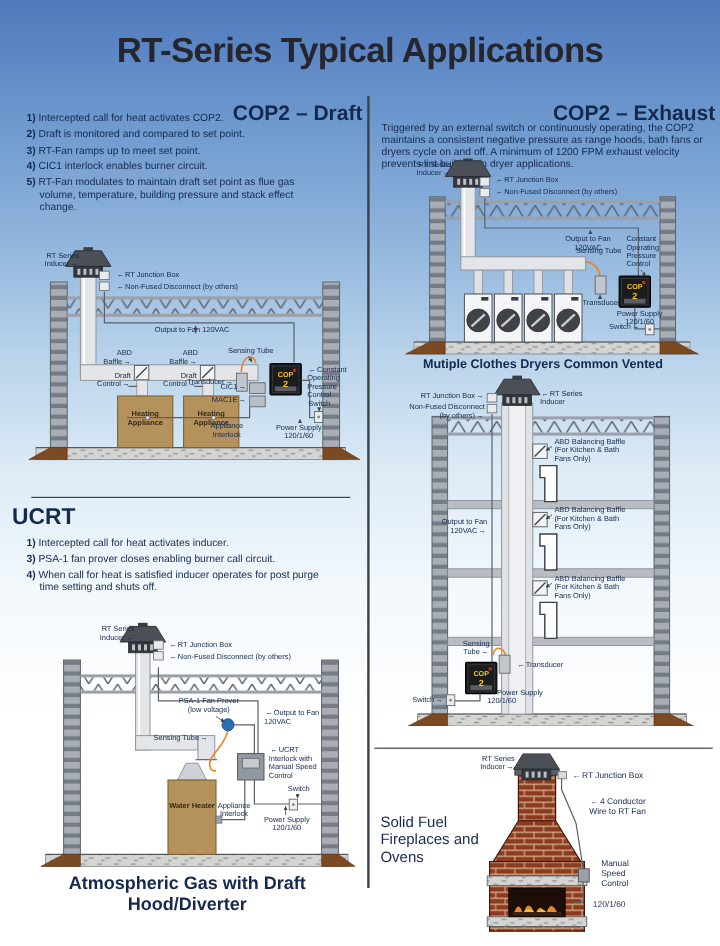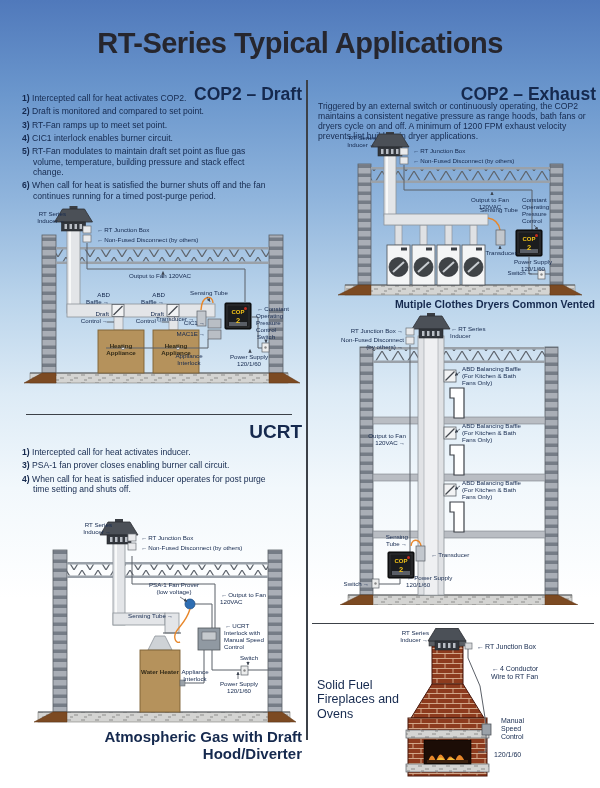--- a/index.html
+++ b/index.html
@@ -2,28 +2,28 @@
 <html><head>
 <meta charset="utf-8">
 <style>
   *{margin:0;padding:0;box-sizing:border-box}
   html,body{width:600px;height:788px}
   body{font-family:"Liberation Sans",sans-serif}
   .page{position:relative;width:600px;height:788px;overflow:hidden;
     background:linear-gradient(180deg,#5079bb 0%,#6b97cd 12%,#8fb4dc 25%,#bad4eb 38%,#ddebf6 50%,#f2f8fc 62%,#ffffff 76%,#ffffff 100%);}
   .title{position:absolute;top:27px;left:0;width:100%;text-align:center;font-size:29px;font-weight:bold;color:#26262e;letter-spacing:-0.5px}
   .colhead{position:absolute;font-size:17.5px;font-weight:bold;color:#15294e;text-align:right}
-  .ucrthead{position:absolute;font-size:19px;font-weight:bold;color:#15294e;text-align:right}
+  .ucrthead{position:absolute;font-size:19px;font-weight:bold;color:#15294e;text-align:left}
   .steps{position:absolute;color:#15294e;font-size:8.6px;line-height:1.2}
   .step{margin-bottom:3px;padding-left:11px;text-indent:-11px}
   .step b{font-weight:bold}
   .para{position:absolute;color:#15294e;font-size:8.6px;line-height:1.18}
   .diagram{position:absolute}
   .diagram svg{position:absolute;left:0;top:0}
-  .cap{position:absolute;left:0;width:100%;text-align:right;font-weight:bold;color:#15294e}
+  .cap{position:absolute;left:0;width:100%;text-align:center;font-weight:bold;color:#15294e}
   .lbl{position:absolute;font-size:6.2px;line-height:1.15;color:#15294e}
   .rt{text-align:right}.ctr{text-align:center}.nw{white-space:nowrap}
   .dark{color:#332b18;font-weight:bold}
   .ar{margin:0 1px}
   .fphead{position:absolute;font-size:12.5px;font-weight:normal;color:#15294e;line-height:1.15}
   .f7{font-size:7px}
   .vline{position:absolute;width:1.5px;background:#3c4148}
   .hline{position:absolute;height:1.3px;background:#3c4148}
   .copt{font:bold 6px "Liberation Sans",sans-serif;fill:#f5c518;text-anchor:middle}
   .copn{font:bold 7.5px "Liberation Sans",sans-serif;fill:#f5c518;text-anchor:middle}
@@ -99,21 +99,20 @@
   <div class="title">RT-Series Typical Applications</div>
   <div class="vline" style="left:306px;top:80px;height:660px"></div>
 
   <div class="colhead" style="left:10px;top:84px;width:292px">COP2 – Draft</div>
   <div class="steps" style="left:22px;top:93px;width:252px">
     <div class="step"><b>1)</b> <span>Intercepted call for heat activates COP2.</span></div>
     <div class="step"><b>2)</b> <span>Draft is monitored and compared to set point.</span></div>
     <div class="step"><b>3)</b> <span>RT-Fan ramps up to meet set point.</span></div>
     <div class="step"><b>4)</b> <span>CIC1 interlock enables burner circuit.</span></div>
     <div class="step"><b>5)</b> <span>RT-Fan modulates to maintain draft set point as flue gas volume, temperature, building pressure and stack effect change.</span></div>
-    <div class="step"><b>6)</b> <span>When call for heat is satisfied the burner shuts off and the fan continues running for a timed post-purge period.</span></div>
   </div>
 
   <div class="diagram" style="left:10px;top:205px;width:292px;height:196px">
     <svg width="292" height="180" viewBox="0 0 292 180">
       <rect x="32" y="30" width="14" height="140" fill="url(#colband)" stroke="#5a6067" stroke-width="0.8"></rect>
       <rect x="259" y="30" width="14" height="140" fill="url(#colband)" stroke="#5a6067" stroke-width="0.8"></rect>
       <rect x="46" y="42" width="213" height="2.5" fill="#9aa1a9"></rect>
       <rect x="46" y="44.5" width="213" height="12" fill="url(#zig)"></rect>
       <rect x="46" y="56.5" width="213" height="2.5" fill="#9aa1a9"></rect>
       <rect x="20" y="168" width="258" height="10" fill="url(#gravel)" stroke="#7d7d7a" stroke-width="0.6"></rect>

